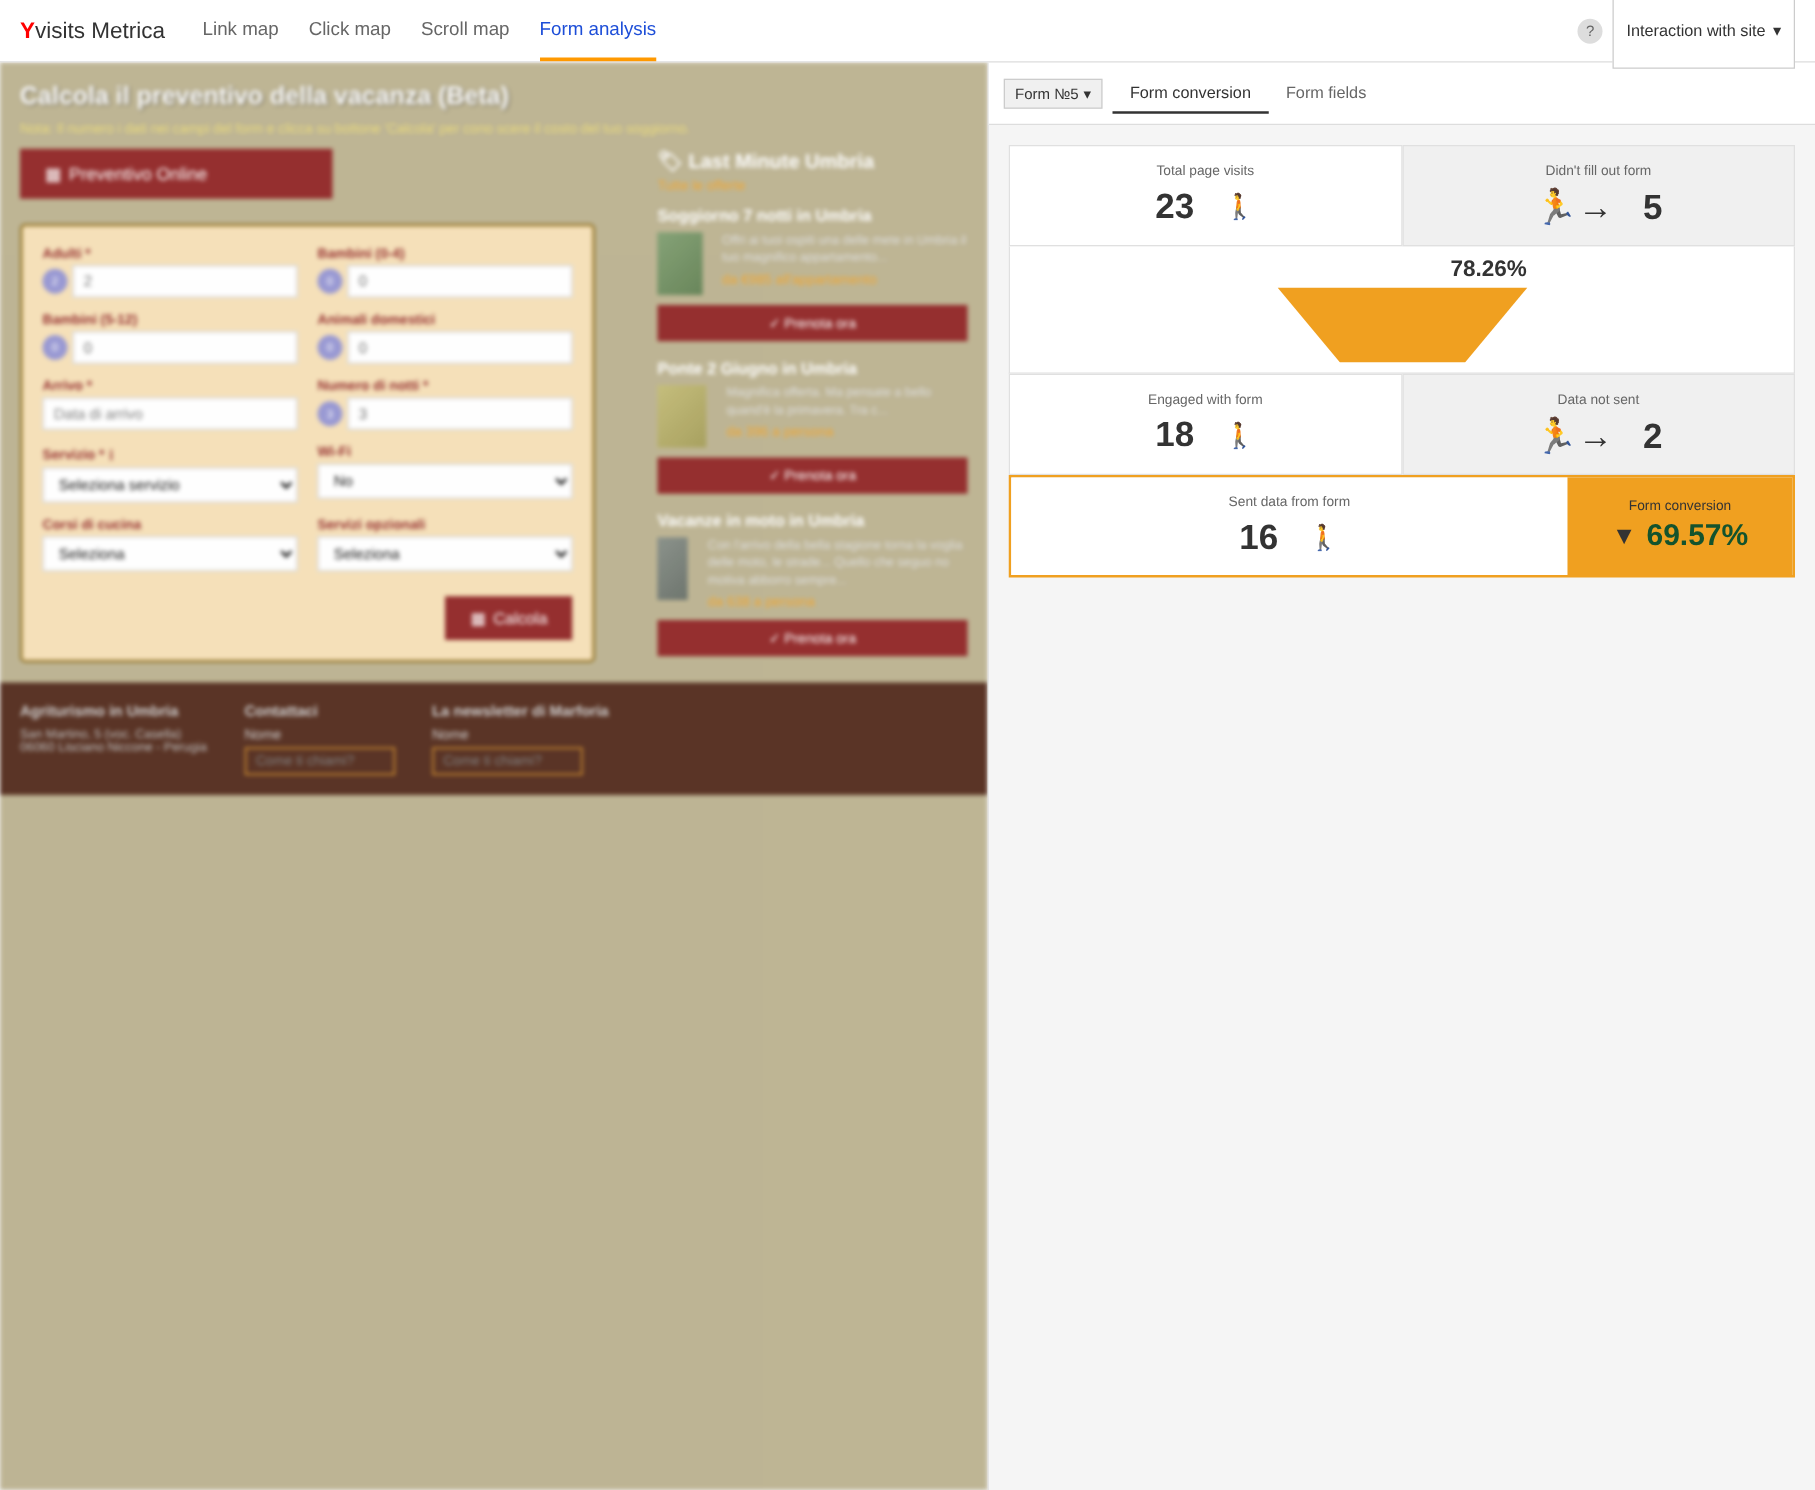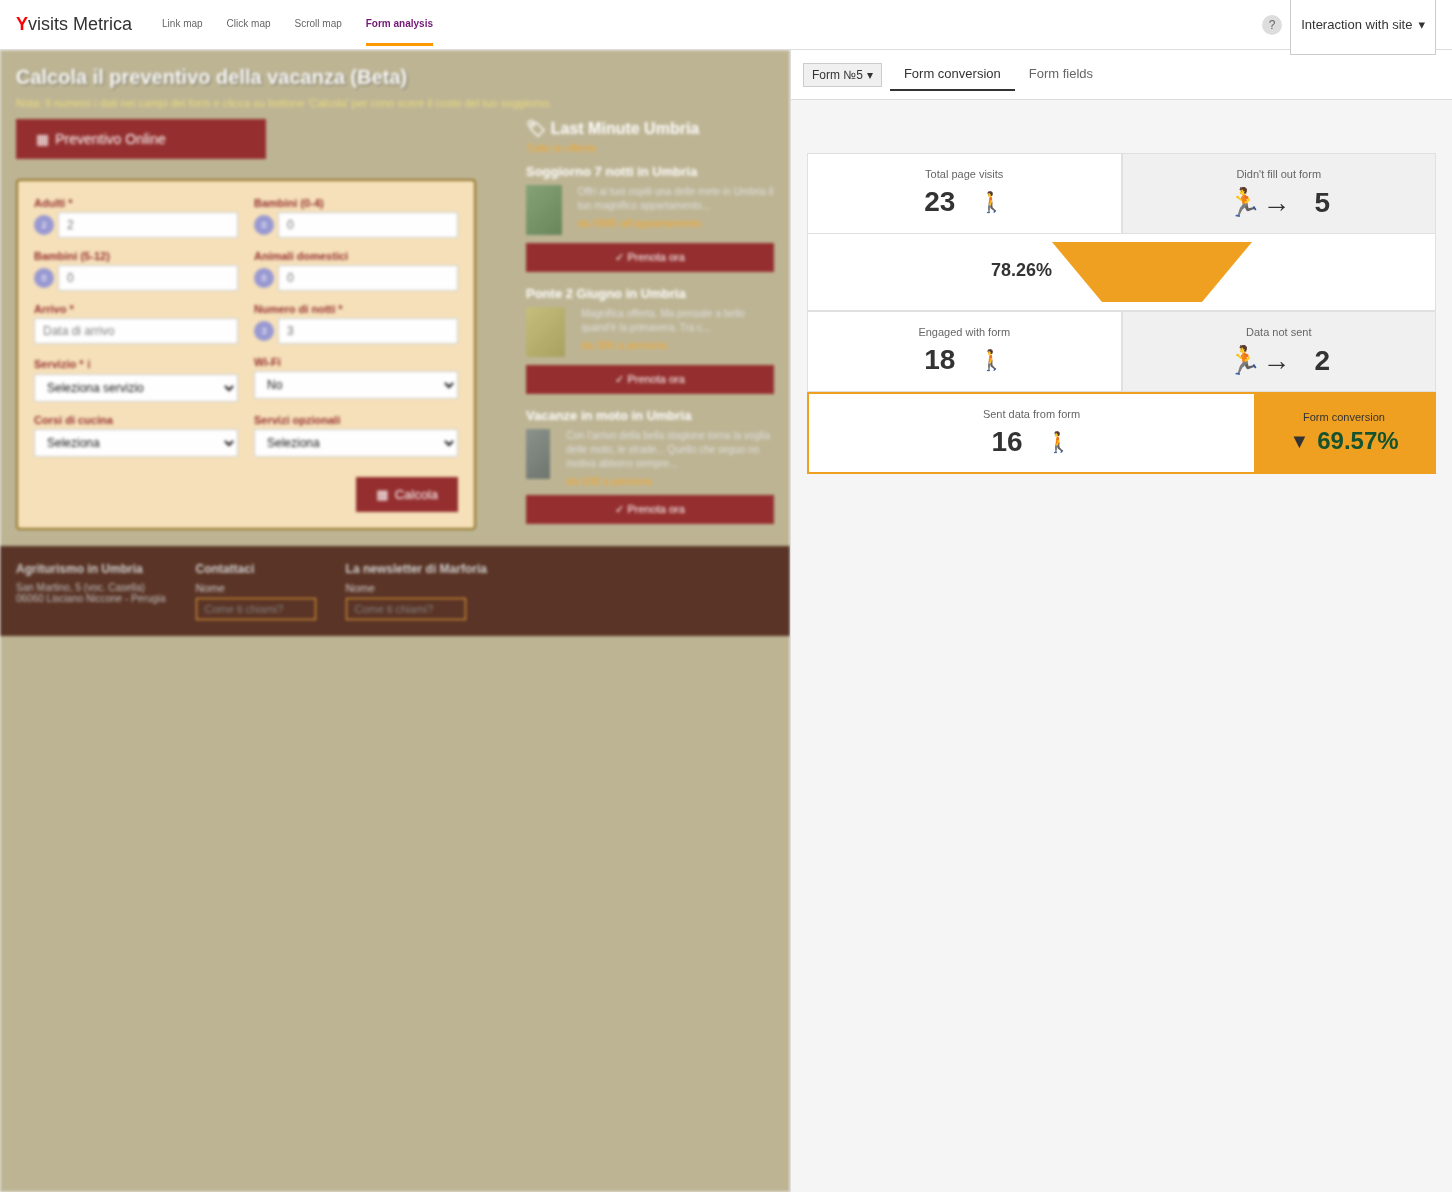--- a/index.html
+++ b/index.html
@@ -23,28 +23,28 @@
     .logo-y { color: #f00; font-weight: bold; font-size: 18px; }
     .logo-text { color: #333; font-size: 18px; font-weight: normal; }
     .nav-links {
       display: flex;
       gap: 24px;
       flex: 1;
     }
     .nav-link {
       text-decoration: none;
       color: #666;
-      font-size: 10px;
+      font-size: 15px;
       padding: 14px 0;
       border-bottom: 3px solid transparent;
       cursor: pointer;
     }
     .nav-link.active {
-      color: #701a75;
-      font-weight: bold;
+      color: #1d4ed8;
+      font-weight: normal;
       border-bottom: 3px solid #f90;
     }
     .nav-right {
       display: flex;
       align-items: center;
       gap: 8px;
     }
     .help-icon {
       width: 20px; height: 20px;
       border-radius: 50%;
@@ -267,21 +267,20 @@
     .conversion-content {
       padding: 16px;
       flex: 1;
     }
 
     
     .stats-row {
       display: flex;
       gap: 0;
       margin-bottom: 0;
-      margin-top: 37px;
     }
     .stat-box {
       flex: 1;
       background: #fff;
       border: 1px solid #e0e0e0;
       padding: 14px 16px;
       text-align: center;
     }
     .stat-box.right-gray {
       background: #f0f0f0;
@@ -316,21 +315,22 @@
       display: flex;
       justify-content: center;
       padding: 8px 0;
       background: #fff;
       border: 1px solid #e0e0e0;
       border-top: none;
     }
     .funnel-shape {
       position: relative;
       display: flex;
-      align-items: center;
+      flex-direction: column;
+      align-items: flex-end;
     }
     .funnel-percent {
       font-size: 18px;
       font-weight: bold;
       color: #333;
       margin-bottom: 4px;
     }
 
     
     .funnel-svg {

